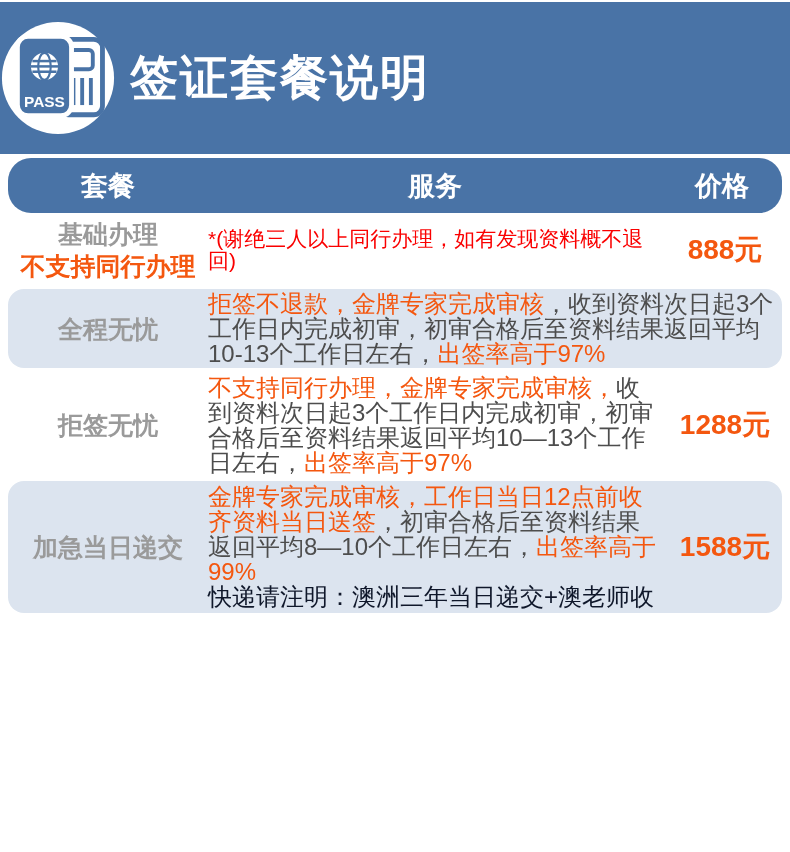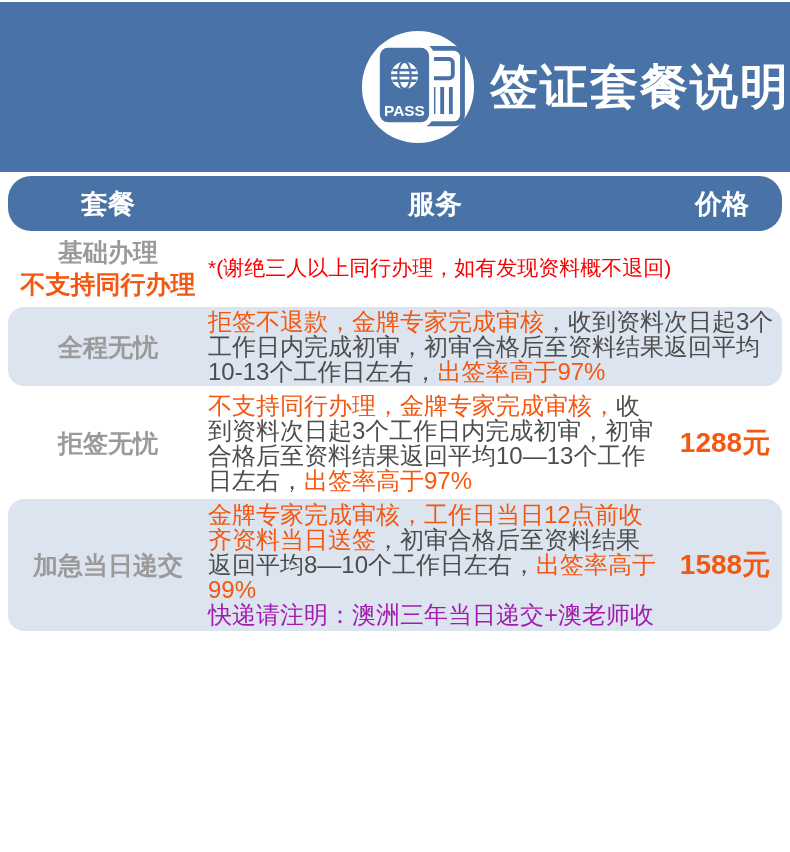--- a/index.html
+++ b/index.html
@@ -3,22 +3,22 @@
 <meta charset="utf-8">
 <style>
   html,body { margin:0; padding:0; background:#ffffff; }
   .page {
     position:relative; width:790px; height:852px; overflow:hidden;
     background:#ffffff;
     font-family:"Liberation Sans","DejaVu Sans",sans-serif;
   }
   
   .banner {
-    margin-top:2px; height:170px; background:#4973a6;
-    display:flex; align-items:center; justify-content:flex-end; gap:14px;
+    margin-top:2px; height:152px; background:#4973a6;
+    display:flex; align-items:center; justify-content:flex-start; gap:14px;
   }
   .banner-icon { width:116px; height:116px; flex:0 0 auto; }
   .banner-title {
     color:#ffffff; font-size:48px; font-weight:bold; letter-spacing:2px;
     white-space:nowrap;
   }
   
   .thead {
     margin:4px 8px 0 8px; height:55px; background:#4973a6; border-radius:23px;
     display:flex; align-items:center;
@@ -48,21 +48,21 @@
   .price {
     width:114px; text-align:center; font-weight:bold; font-size:28px;
     color:#f4570f; white-space:nowrap;
   }
   
   .seg-green  { color:#1f9e20; }
   .seg-muted  { color:#a9a9a9; }
   .seg-red    { color:#fa0000; }
   .seg-orange { color:#f4570f; }
   .seg-dark   { color:#4d4d4d; }
-  .seg-blue   { color:#a21caf; }
+  .seg-blue   { color:#0f172a; }
   .seg-gray   { color:#9a9a9a; }
 </style>
 </head>
 <body>
 
 <div class="page">
 
   <div class="banner">
     <svg class="banner-icon" viewBox="0 0 120 120">
       <circle cx="60" cy="60" r="58" fill="#ffffff"></circle>
@@ -96,20 +96,21 @@
   </div>
 
   <div class="row row-1">
     <div class="pkg">
         <span class="seg seg-gray">基础办理</span>
         <span class="seg seg-orange">不支持同行办理</span>
       </div>
     <div class="svc">
       <div class="svc-extra"><span class="seg seg-red">*(谢绝三人以上同行办理，如有发现资料概不退回)</span></div>
     </div>
+    <div class="price">888元</div>
   </div>
 
   <div class="row row-2 row-alt">
     <div class="pkg">
         <span class="seg seg-gray">全程无忧</span>
       </div>
     <div class="svc">
       <div class="svc-main"><span class="seg seg-orange">拒签不退款，金牌专家完成审核</span><span class="seg seg-dark">，收到资料次日起3个工作日内完成初审，初审合格后至资料结果返回平均10-13个工作日左右，</span><span class="seg seg-orange">出签率高于97%</span></div>
     </div>
   </div>

